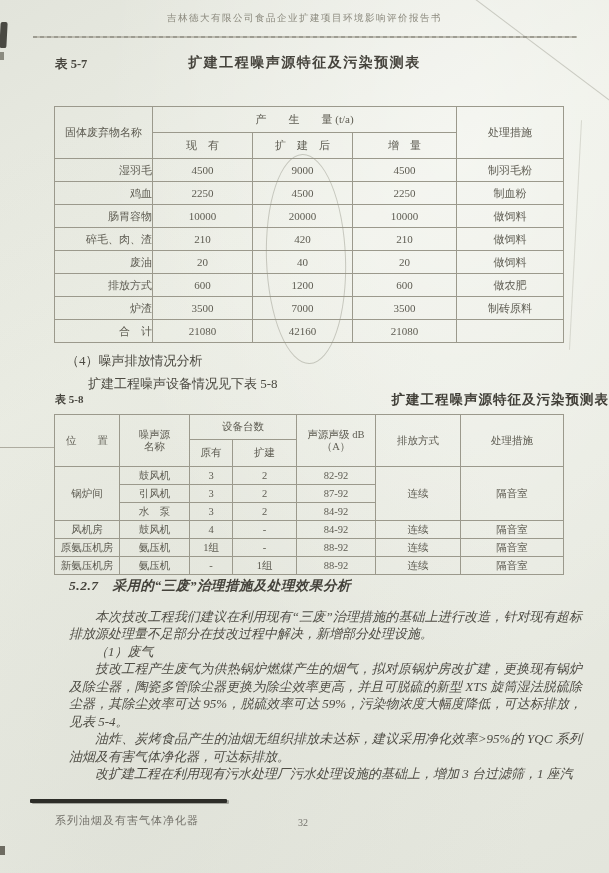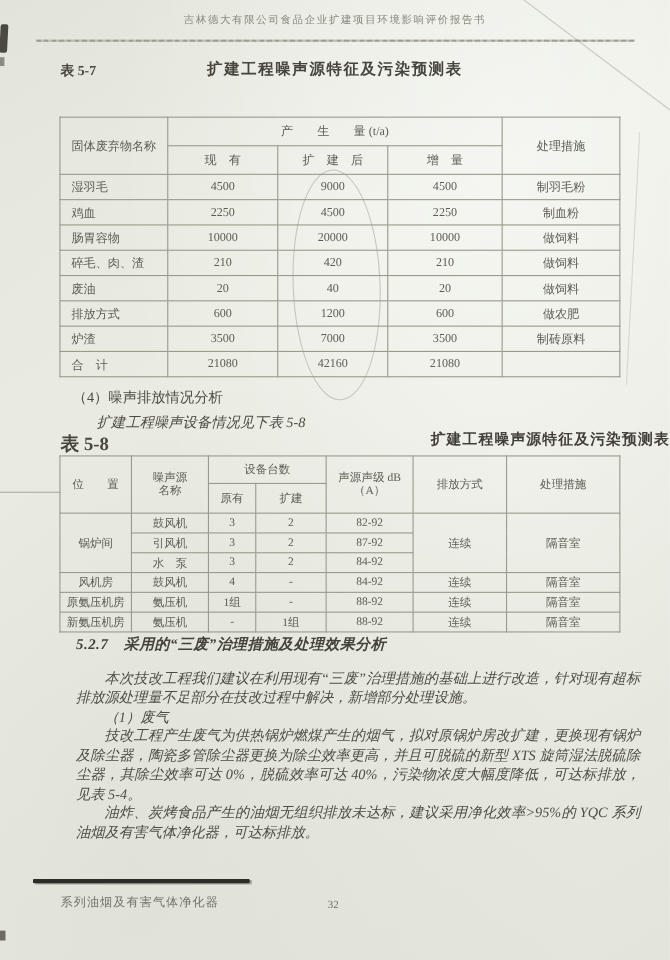--- a/index.html
+++ b/index.html
@@ -41,49 +41,49 @@
     box-shadow:2px 1px 0 rgba(45,45,40,0.35); }
   .footer-org { position:absolute; left:55px; top:813px; font-size:11px;
     letter-spacing:1px; color:#73716a; }
   .footer-page { position:absolute; left:298px; top:817px; font-size:10px; color:#73716a; }
 
   
   .t57-label { position:absolute; left:55px; top:56px; font-size:12.5px;
     font-weight:bold; color:#47453e; }
   .t57-title { position:absolute; left:0; top:54px; width:100%; text-align:center;
     font-size:14px; font-weight:bold; letter-spacing:1.5px; color:#45433c; }
-  .t58-label { position:absolute; left:55px; top:392px; font-size:17px;
+  .t58-label { position:absolute; left:55px; top:392px; font-size:11px;
     font-weight:bold; color:#47453e; }
   .t58-title { position:absolute; left:0; top:391px; width:100%; text-align:right;
     font-size:13.5px; font-weight:bold; letter-spacing:1px; color:#413f38; }
 
   
   table.doc { border-collapse:collapse; table-layout:fixed; position:absolute; }
   table.doc th, table.doc td {
     border:1px solid #9b998c; font-weight:normal; text-align:center;
     padding:0; overflow:hidden; color:#5e5c52;
   }
   #table57 { left:54px; top:106px; width:509px; font-size:11px; }
   #table57 thead tr { height:26px; }
   #table57 tbody tr { height:23px; }
-  #table57 td.name { text-align:left; padding-left:10px;font-family:Liberation Mono, monospace; }
+  #table57 td.name { text-align:right; padding-left:10px;font-family:Liberation Mono, monospace; }
   #table58 { left:54px; top:414px; width:509px; font-size:10.5px; }
   #table58 tr.h1 { height:25px; }
   #table58 tr.h2 { height:27px; }
   #table58 tbody tr { height:18px; }
   .two-line div { line-height:12px; }
 
   
   .pencil-oval { position:absolute; left:266px; top:154px; width:78px; height:208px;
     border:1.5px solid rgba(146,146,132,0.45); border-radius:50%;
     transform:rotate(-2deg); pointer-events:none; }
 
   
   .noise-heading { position:absolute; left:66px; top:352px; font-size:13px; color:#4c4a42; }
-  .noise-intro  { position:absolute; left:88px; top:375px; font-size:13px; color:#4c4a42;font-style:italic; }
+  .noise-intro  { position:absolute; left:88px; top:375px; font-size:13px; color:#4c4a42; }
 
   
   .body-text { position:absolute; left:69px; top:577px; width:513px;
     font-size:13px; line-height:17.5px; text-align:justify; color:#4e4c44;font-style:italic; }
   .body-text h3 { margin:0 0 13px 0; font-size:13.5px; font-weight:bold;
     letter-spacing:0.5px; color:#44423b; }
   .body-text p { margin:0; text-indent:2em; }
   .body-text p.item { text-align:left; }
   .body-text p.clip { white-space:nowrap; overflow:hidden; }
 </style>
@@ -272,21 +272,22 @@
         <td>连续</td>
         <td>隔音室</td>
       </tr>
     </tbody>
   </table>
 
   <div class="body-text">
     <h3>5.2.7　采用的“三废”治理措施及处理效果分析</h3>
     <p>本次技改工程我们建议在利用现有“三废”治理措施的基础上进行改造，针对现有超标排放源处理量不足部分在技改过程中解决，新增部分处理设施。</p>
     <p class="item">（1）废气</p>
-    <p>技改工程产生废气为供热锅炉燃煤产生的烟气，拟对原锅炉房改扩建，更换现有锅炉及除尘器，陶瓷多管除尘器更换为除尘效率更高，并且可脱硫的新型 XTS 旋筒湿法脱硫除尘器，其除尘效率可达 0%，脱硫效率可达 40%，污染物浓度大幅度降低，可达标排放，见表 5-4。</p>
+    <p>技改工程产生废气为供热锅炉燃煤产生的烟气，拟对原锅炉房改扩建，更换现有锅炉及除尘器，陶瓷多管除尘器更换为除尘效率更高，并且可脱硫的新型 XTS 旋筒湿法脱硫除尘器，其除尘效率可达 95%，脱硫效率可达 59%，污染物浓度大幅度降低，可达标排放，见表 5-4。</p>
     <p>油炸、炭烤食品产生的油烟无组织排放未达标，建议采用净化效率&gt;95%的 YQC 系列油烟及有害气体净化器，可达标排放。</p>
+    <p class="clip">改扩建工程在利用现有污水处理厂污水处理设施的基础上，增加 3 台过滤筛，1 座汽</p>
   </div>
 
   <div class="footer-heavy-line"></div>
   <div class="footer-org">系列油烟及有害气体净化器</div>
   <div class="footer-page">32</div>
 
 </div>
 
 </body></html>

